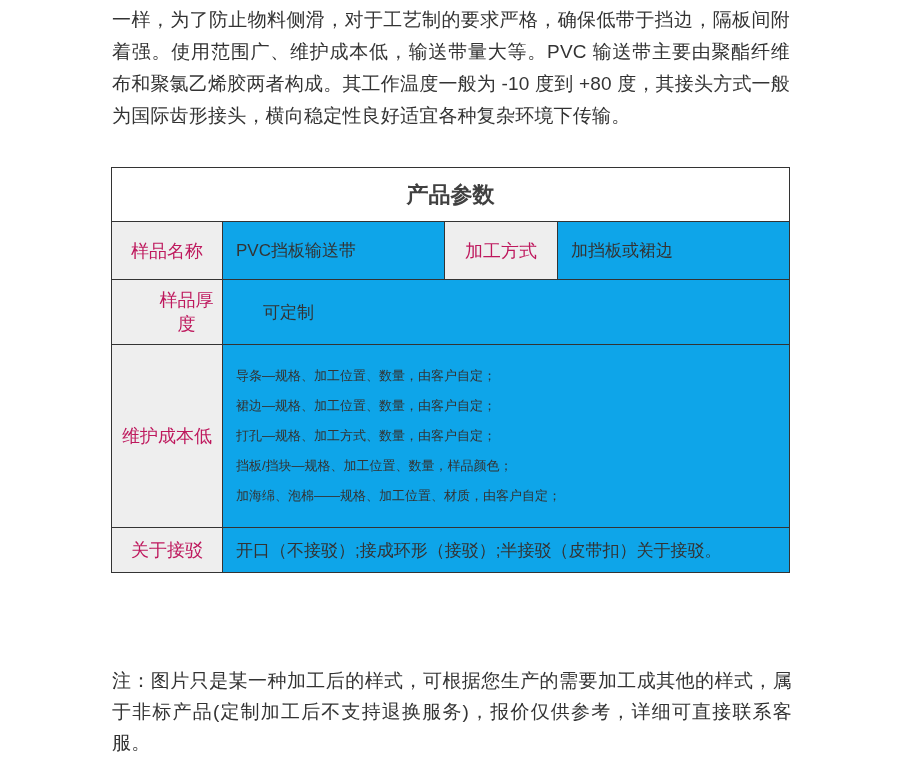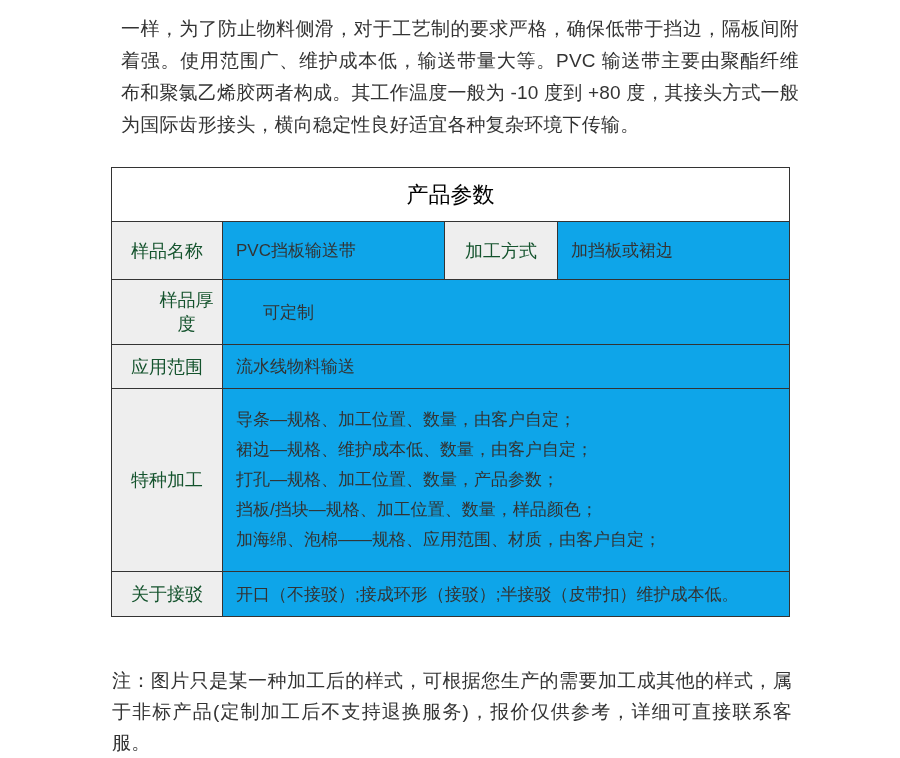--- a/index.html
+++ b/index.html
@@ -6,59 +6,59 @@
   body{
     width:900px;height:758px;background:#ffffff;
     font-family:"Liberation Sans","DejaVu Sans",sans-serif;
     color:#333333;
     -webkit-font-smoothing:antialiased;
   }
   .page{position:relative;width:900px;height:758px;overflow:hidden;background:#ffffff;}
 
   .intro{
     position:absolute;left:112px;top:4px;width:678px;
-    margin:9px;font-size:19px;line-height:32px;color:#333333;
+    margin:0;font-size:19px;line-height:32px;color:#333333;
     text-align:justify;letter-spacing:0.2px;
   }
 
   table.params{
     position:absolute;left:111px;top:167px;width:678px;
     border-collapse:collapse;table-layout:fixed;
     background:#ffffff;
   }
   table.params td{
     border:1px solid #333333;
     overflow:hidden;
   }
   col.c1{width:111px;}
   col.c2{width:222px;}
   col.c3{width:113px;}
   col.c4{width:232px;}
 
   tr.title-row td{
     height:51px;text-align:center;vertical-align:middle;
-    font-size:22px;font-weight:normal;color:#000000;background:#ffffff;
+    font-size:22px;font-weight:bold;color:#404040;background:#ffffff;
   }
   td.label{
     background:#eeeeee;text-align:center;vertical-align:middle;
-    font-size:18px;color:#14532d;
+    font-size:18px;color:#be185d;
   }
   td.value{
     background:#0ea5e9;vertical-align:middle;
     font-size:17px;color:#333333;padding:0 13px;
   }
   tr.r1 td{height:55px;}
   tr.r2 td{height:52px;}
   tr.r3 td{height:62px;padding-left:40px;}
   tr.r4 td{height:41px;}
   tr.r5 td{height:166px;}
   tr.r6 td{height:42px;}
 
   td.value.multi{padding:8px 13px;}
-  td.value.multi div{line-height:30px;font-size:17px;}
+  td.value.multi div{line-height:30px;font-size:13px;}
 
   .note{
     position:absolute;left:112px;top:665px;width:680px;
     margin:0;font-size:19px;line-height:31px;color:#333333;
     text-align:justify;letter-spacing:0.2px;
   }
 </style>
 </head>
 <body>
 
@@ -84,38 +84,34 @@
         <td class="label">加工方式</td>
         <td class="value">加挡板或裙边</td>
       </tr>
 
 
       <tr class="r3">
         <td class="label">样品厚度</td>
         <td class="value" colspan="3">可定制</td>
       </tr>
 
-      <tr class="r4">
-        <td class="label">应用范围</td>
-        <td class="value" colspan="3">流水线物料输送</td>
-      </tr>
 
       <tr class="r5">
-        <td class="label">特种加工</td>
+        <td class="label">维护成本低</td>
         <td class="value multi" colspan="3">
           <div>导条—规格、加工位置、数量，由客户自定；</div>
-          <div>裙边—规格、维护成本低、数量，由客户自定；</div>
-          <div>打孔—规格、加工位置、数量，产品参数；</div>
+          <div>裙边—规格、加工位置、数量，由客户自定；</div>
+          <div>打孔—规格、加工方式、数量，由客户自定；</div>
           <div>挡板/挡块—规格、加工位置、数量，样品颜色；</div>
-          <div>加海绵、泡棉——规格、应用范围、材质，由客户自定；</div>
+          <div>加海绵、泡棉——规格、加工位置、材质，由客户自定；</div>
         </td>
       </tr>
 
       <tr class="r6">
         <td class="label">关于接驳</td>
-        <td class="value" colspan="3">开口（不接驳）;接成环形（接驳）;半接驳（皮带扣）维护成本低。</td>
+        <td class="value" colspan="3">开口（不接驳）;接成环形（接驳）;半接驳（皮带扣）关于接驳。</td>
       </tr>
     </tbody>
   </table>
 
   <p class="note">注：图片只是某一种加工后的样式，可根据您生产的需要加工成其他的样式，属于非标产品(定制加工后不支持退换服务)，报价仅供参考，详细可直接联系客服。</p>
 
 </div>
 
 </body></html>

